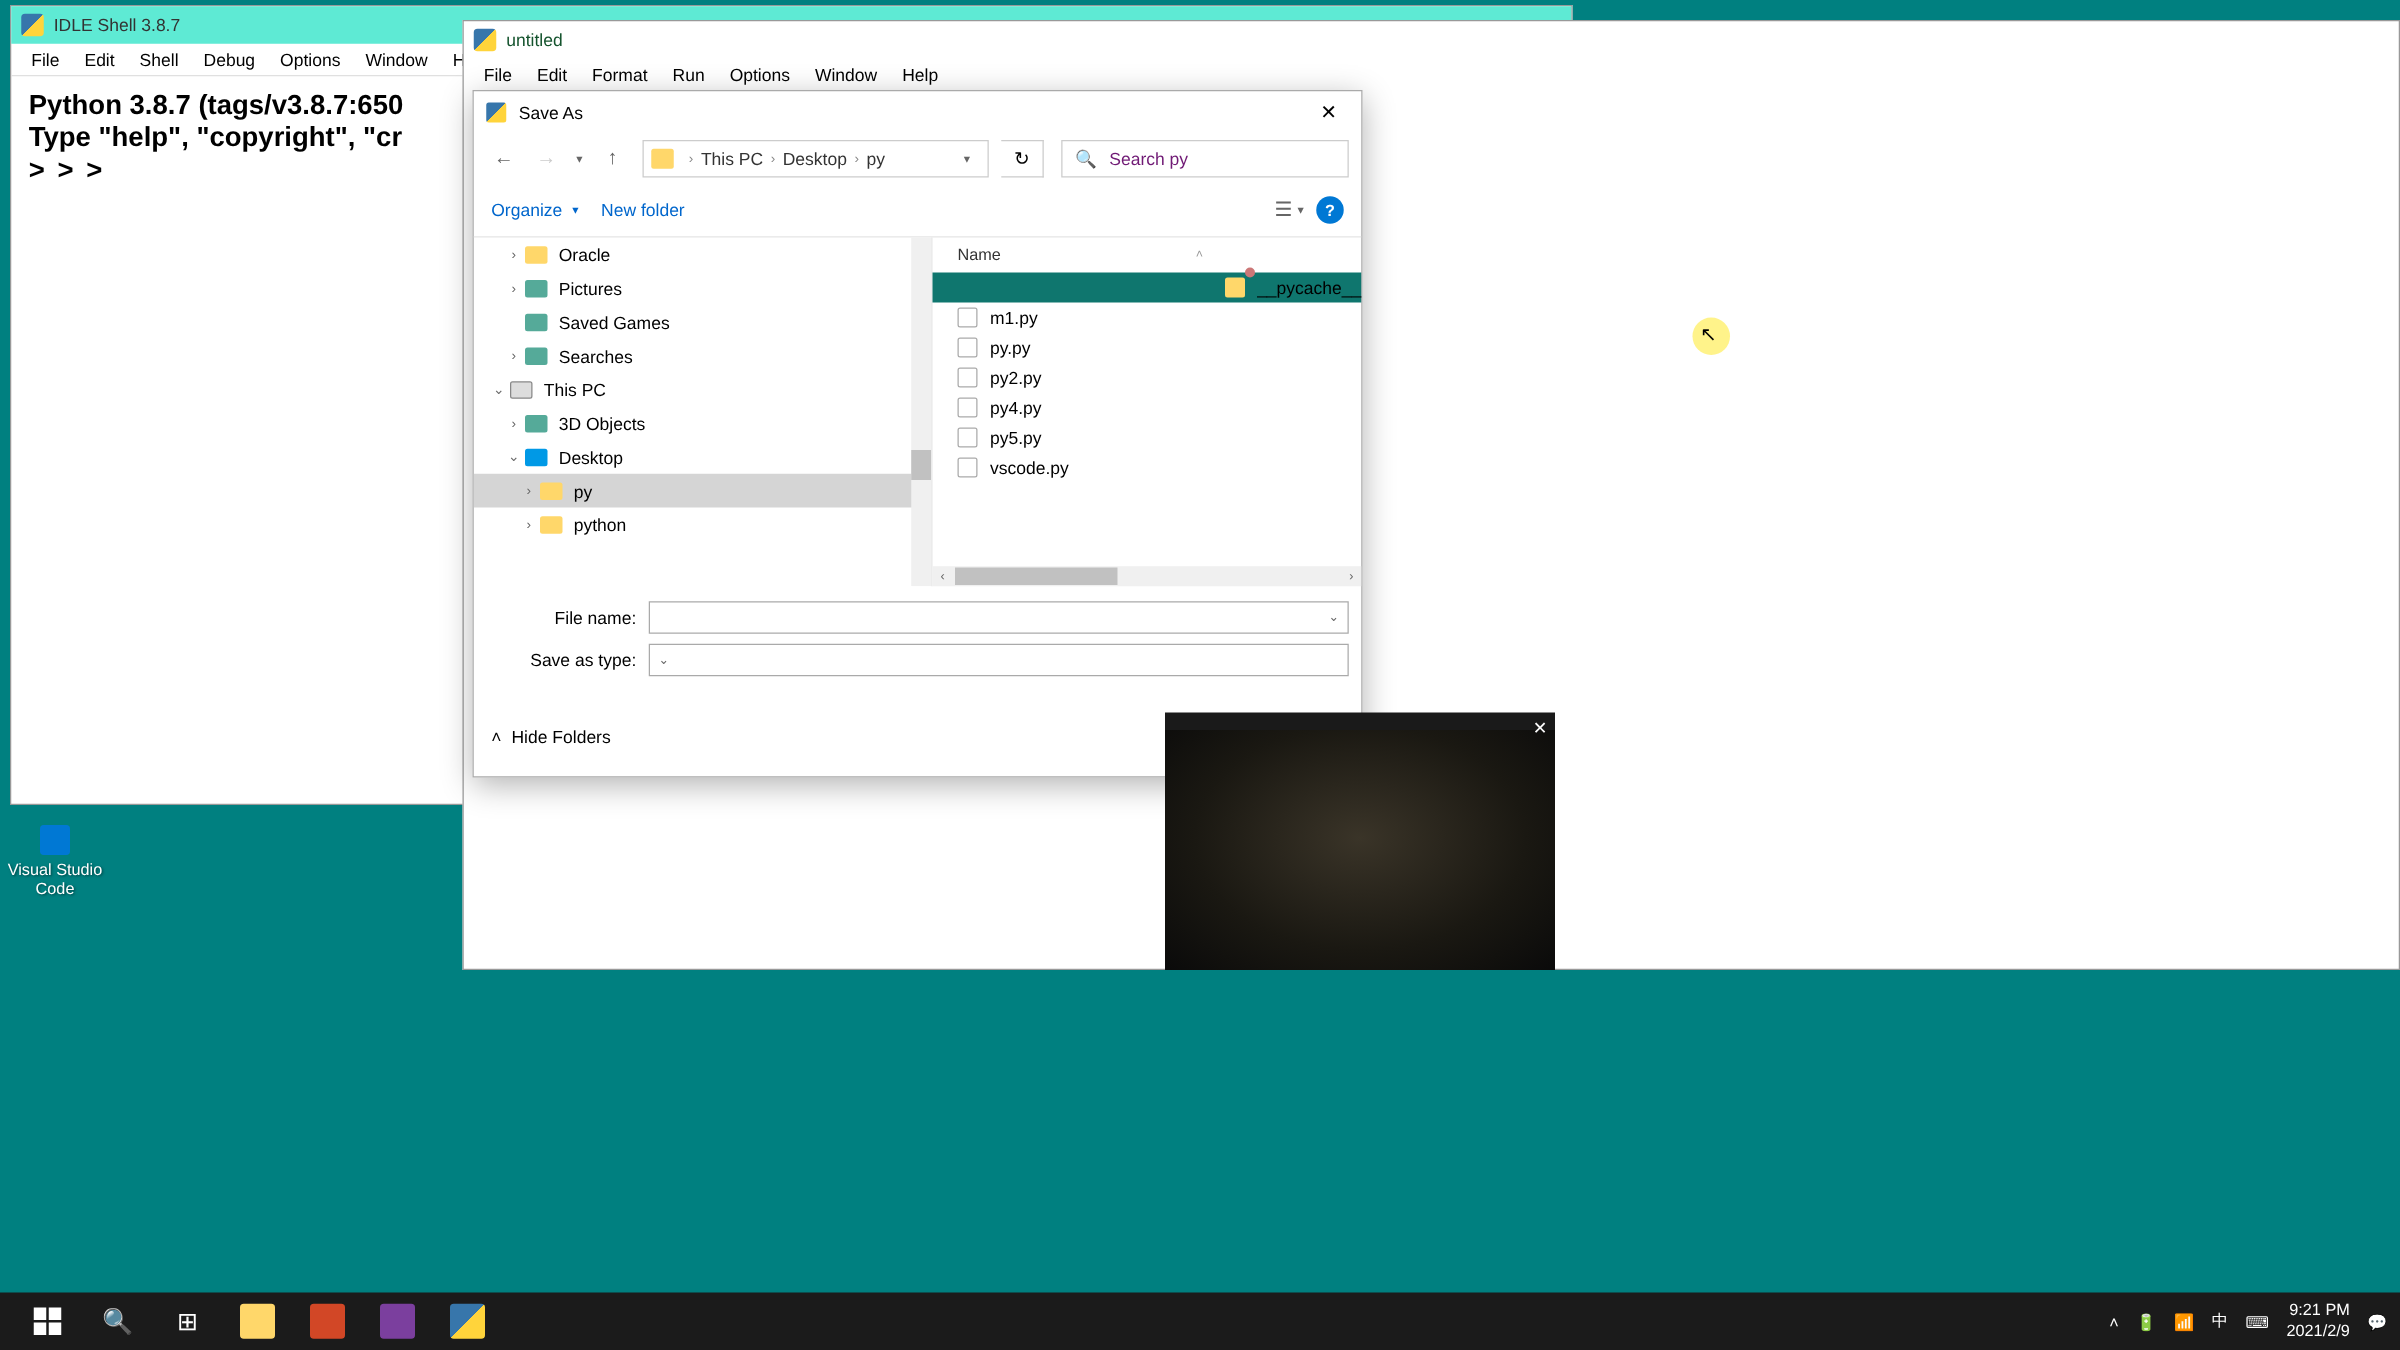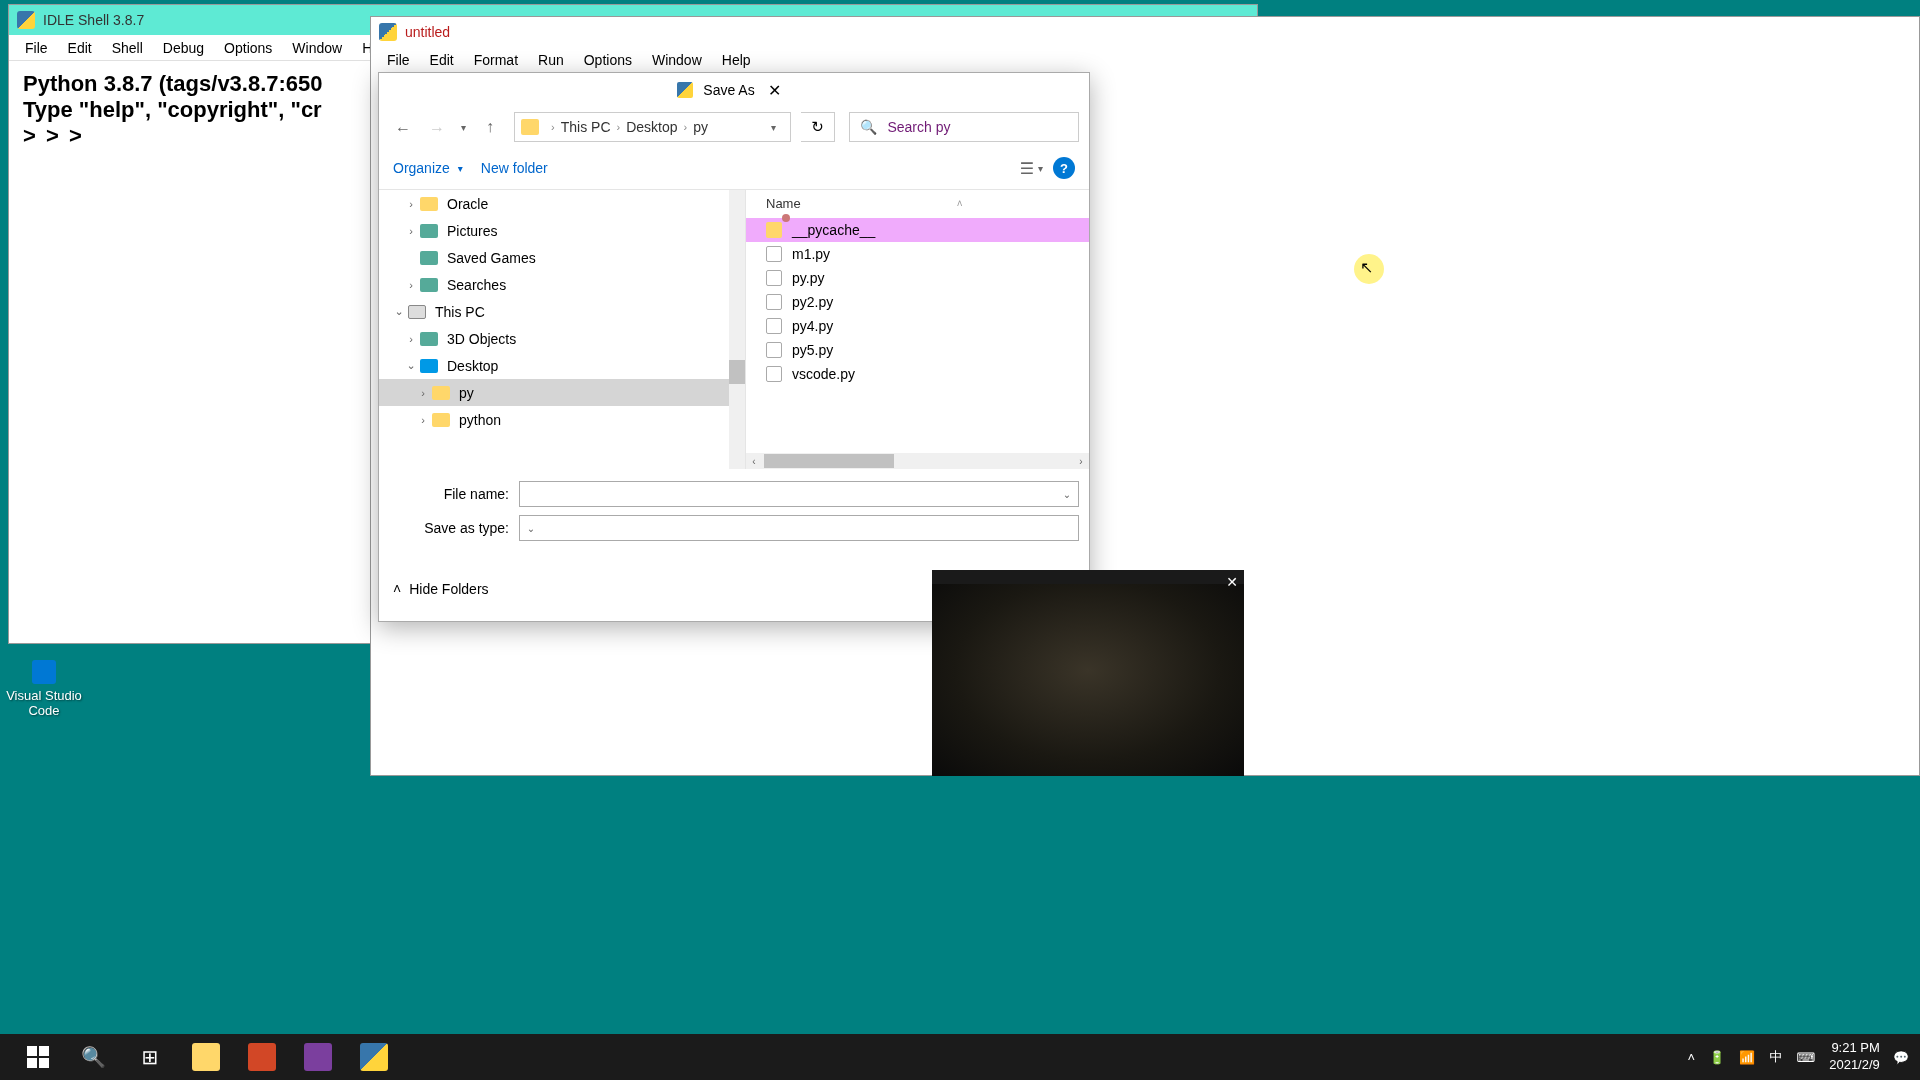--- a/index.html
+++ b/index.html
@@ -18,27 +18,27 @@
     
     
     .desktop-icon { position: absolute; left: 4px; top: 660px; width: 80px; text-align: center; }
     .desktop-icon .icon-img { width: 24px; height: 24px; background: #0078d4; margin: 0 auto 4px; border-radius: 3px; }
     .desktop-icon .label { color: #fff; font-size: 13px; text-shadow: 1px 1px 2px rgba(0,0,0,0.5); }
     
     
     .editor-window { position: absolute; left: 370px; top: 16px; width: 1550px; height: 760px; background: #fff; border: 1px solid #999; }
     .editor-titlebar { height: 30px; display: flex; align-items: center; padding: 0 8px; }
     .editor-titlebar .logo { width: 18px; height: 18px; background: linear-gradient(135deg, #3776ab 50%, #ffd43b 50%); border-radius: 3px; margin-right: 8px; }
-    .editor-titlebar .title { font-size: 14px; color: #b91c1c; }
+    .editor-titlebar .title { font-size: 14px; color: #14532d; }
     .editor-menubar { height: 26px; display: flex; align-items: center; padding: 0 6px; }
     .editor-menubar span { padding: 4px 10px; font-size: 14px; cursor: pointer; }
     
     
     .save-dialog { position: absolute; left: 378px; top: 72px; width: 712px; background: #fff; border: 1px solid #aaa; box-shadow: 0 6px 24px rgba(0,0,0,0.3); }
-    .dialog-titlebar { height: 34px; display: flex; align-items: center; justify-content: center; padding: 0 6px 0 10px; }
+    .dialog-titlebar { height: 34px; display: flex; align-items: center; justify-content: space-between; padding: 0 6px 0 10px; }
     .dialog-titlebar .left { display: flex; align-items: center; }
     .dialog-titlebar .logo { width: 16px; height: 16px; background: linear-gradient(135deg, #3776ab 50%, #ffd43b 50%); border-radius: 2px; margin-right: 10px; }
     .dialog-titlebar .title { font-size: 14px; }
     .dialog-titlebar .close { width: 40px; height: 28px; display: flex; align-items: center; justify-content: center; font-size: 16px; cursor: pointer; }
     
     .nav-bar { height: 40px; display: flex; align-items: center; padding: 0 10px; gap: 6px; }
     .nav-btn { width: 28px; height: 28px; display: flex; align-items: center; justify-content: center; font-size: 16px; color: #666; cursor: pointer; border-radius: 2px; }
     .nav-btn.disabled { color: #ccc; }
     .dropdown-arrow { font-size: 10px; color: #666; padding: 0 4px; cursor: pointer; }
     .breadcrumb { flex: 1; height: 30px; border: 1px solid #ccc; display: flex; align-items: center; padding: 0 6px; margin: 0 4px; }
@@ -72,21 +72,21 @@
     .generic-ico { width: 18px; height: 14px; background: #5a9; border-radius: 2px; }
     .tree-item.selected { background: #d5d5d5; }
     .tree-item.indent1 { padding-left: 24px; }
     .tree-item.indent2 { padding-left: 36px; }
     
     .list-panel { flex: 1; position: relative; border-left: 1px solid #e5e5e5; }
     .list-header { height: 26px; display: flex; align-items: center; padding-left: 20px; font-size: 13px; color: #333; gap: 36px; }
     .list-header .sort-arrow { margin-left: 120px; font-size: 10px; color: #999; }
     .list-body { padding: 2px 0; }
     .list-item { height: 24px; display: flex; align-items: center; padding-left: 20px; font-size: 14px; cursor: pointer; }
-    .list-item.hovered { background: #f0abfc; }
+    .list-item.hovered { background: #0f766e; justify-content: flex-end; }
     .list-item .file-ico { width: 16px; height: 16px; margin-right: 10px; }
     .file-ico.folder-type { background: #ffd76a; border-radius: 2px; position: relative; }
     .file-ico.folder-type::after { content: ""; position: absolute; right: -8px; top: -8px; width: 8px; height: 8px; border-radius: 50%; background: #c77; }
     .file-ico.py-type { background: #fff; border: 1px solid #aaa; border-radius: 2px; }
     .list-hscroll { position: absolute; bottom: 0; left: 0; right: 0; height: 16px; background: #f0f0f0; display: flex; align-items: center; }
     .hscroll-left, .hscroll-right { width: 16px; height: 16px; display: flex; align-items: center; justify-content: center; font-size: 10px; color: #666; cursor: pointer; }
     .hscroll-thumb { width: 130px; height: 14px; background: #c1c1c1; margin-left: 2px; }
     
     .cursor-highlight { position: absolute; left: 608px; top: 64px; width: 30px; height: 30px; background: #fff176; border-radius: 50%; opacity: 0.85; z-index: 10; }
     .cursor-arrow { position: absolute; left: 614px; top: 68px; font-size: 16px; z-index: 11; color: #000; pointer-events: none; }

